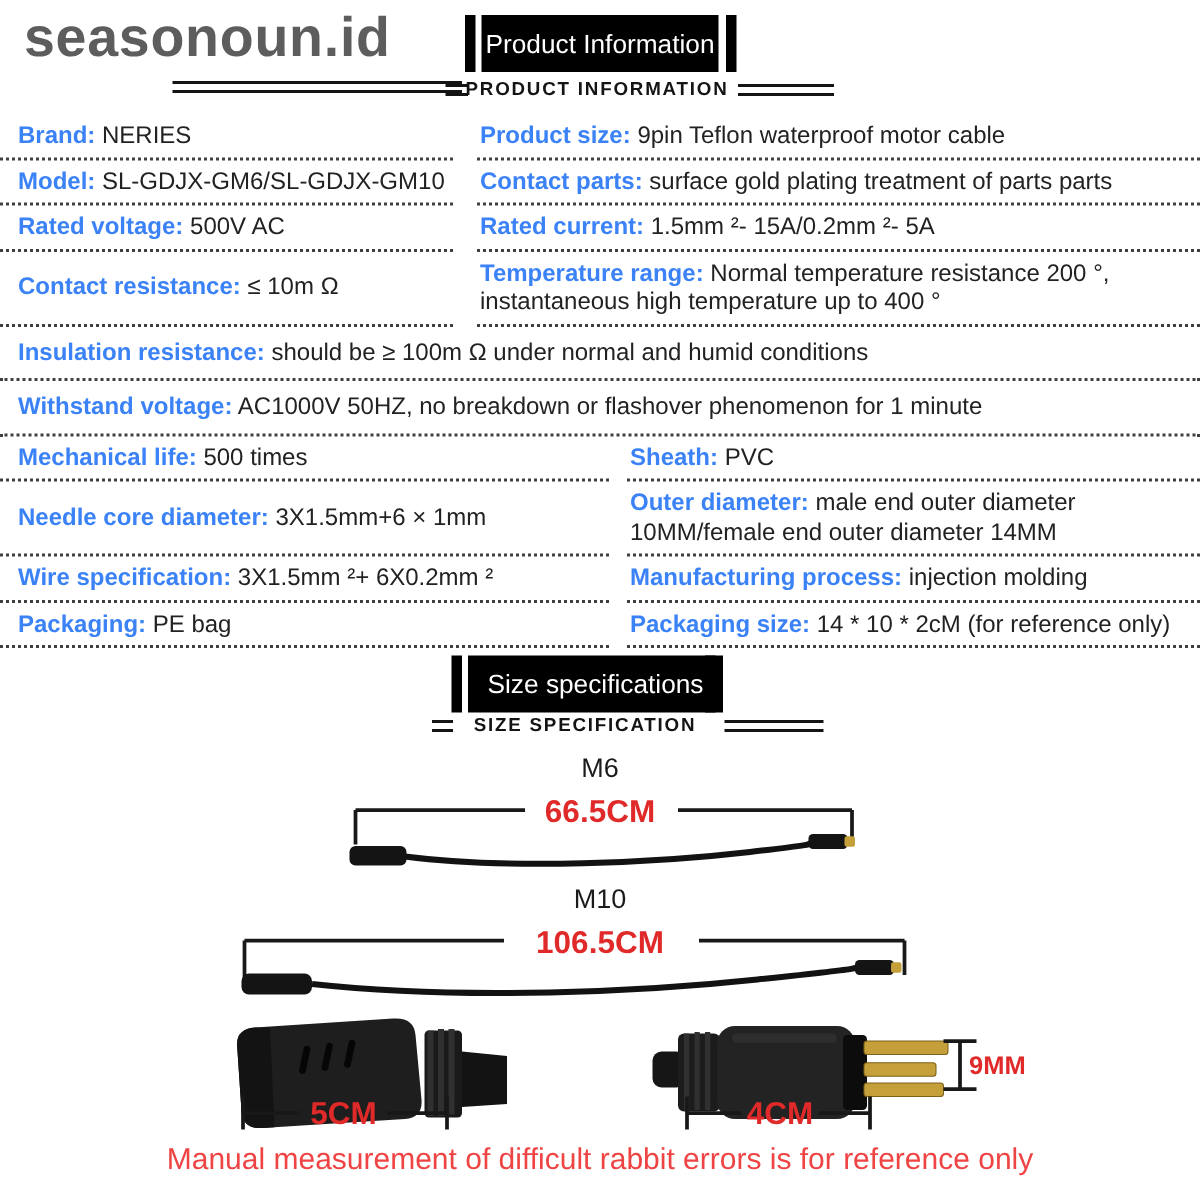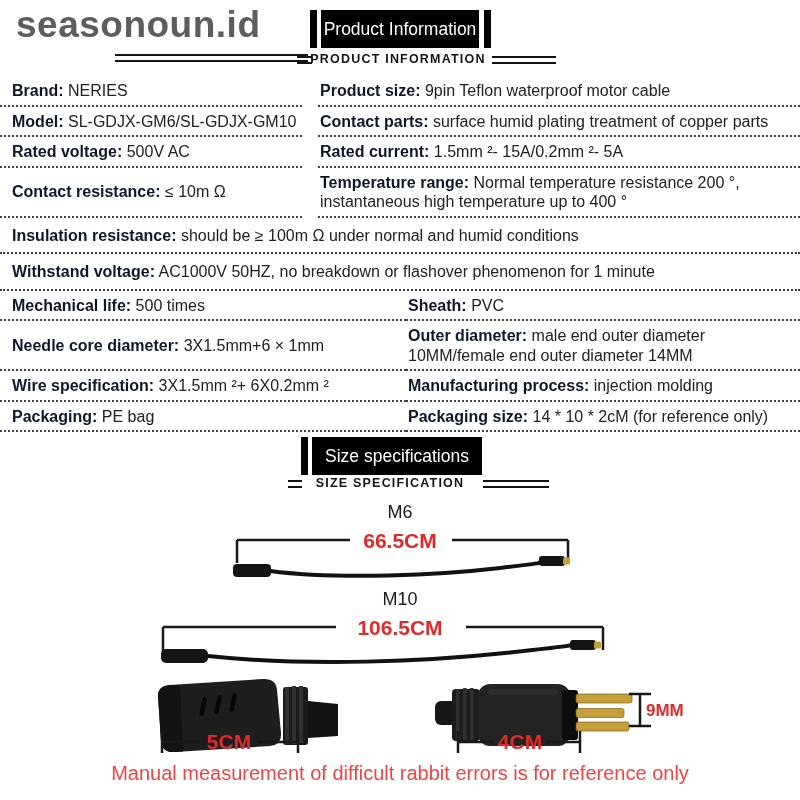--- a/index.html
+++ b/index.html
@@ -13,25 +13,25 @@
   .logo-underline { position:absolute; left:115px; top:54px; width:193px; }
 
   .hdr-bar { position:absolute; width:7px; height:38px; background:#000; }
   .hdr-box { position:absolute; height:38px; background:#000; color:#fff; display:flex; align-items:center; justify-content:center; font-size:17.5px; white-space:nowrap; }
   .hdr-caption { position:absolute; display:flex; justify-content:center; align-items:center; font-size:12.5px; font-weight:bold; letter-spacing:1.2px; color:#141414; white-space:nowrap; }
 
   
   #spec-table { position:absolute; left:0; top:76px; width:800px; }
   .sec2 { display:grid; }
   #secA { grid-template-columns:302px 1fr; column-gap:16px; }
-  #secC { grid-template-columns:406px 1fr; }
+  #secC { grid-template-columns:406px 1fr; column-gap:12px; }
   .cell { border-bottom:2px dotted #404040; display:flex; flex-direction:column; justify-content:center; padding:5px 2px 4px 12px; font-size:16px; line-height:1.22; }
   .cell.r { padding-left:2px; }
   .cell.fw { padding:8px 2px 7px 12px; }
-  .lbl { font-weight:bold; color:#0f172a; }
+  .lbl { font-weight:bold; color:#3b82f6; }
   .val { color:#222; }
 
   
   #size-svg { position:absolute; left:0; top:495px; }
   .svgname { font:500 18px "Liberation Sans","DejaVu Sans",sans-serif; fill:#1b1b1b; text-anchor:middle; }
   .dimred  { font:bold 21px "Liberation Sans","DejaVu Sans",sans-serif; fill:#e02a2a; text-anchor:middle; }
   .dimred9 { font:bold 17px "Liberation Sans","DejaVu Sans",sans-serif; fill:#e02a2a; text-anchor:start; }
   .mline { stroke:#181818; stroke-width:2.5; }
   .cable { stroke:#121212; stroke-width:4; fill:none; }
 
@@ -66,21 +66,21 @@
         </div>
 
       <div class="cell">
           <div>
         <span class="lbl">Model:</span>
         <span class="val">SL-GDJX-GM6/SL-GDJX-GM10</span></div>
         </div>
       <div class="cell r">
           <div>
         <span class="lbl">Contact parts:</span>
-        <span class="val">surface humid plating treatment of copper parts</span></div>
+        <span class="val">surface gold plating treatment of parts parts</span></div>
         </div>
 
       <div class="cell">
           <div>
         <span class="lbl">Rated voltage:</span>
         <span class="val">500V AC</span></div>
         </div>
       <div class="cell r">
           <div>
         <span class="lbl">Rated current:</span>

